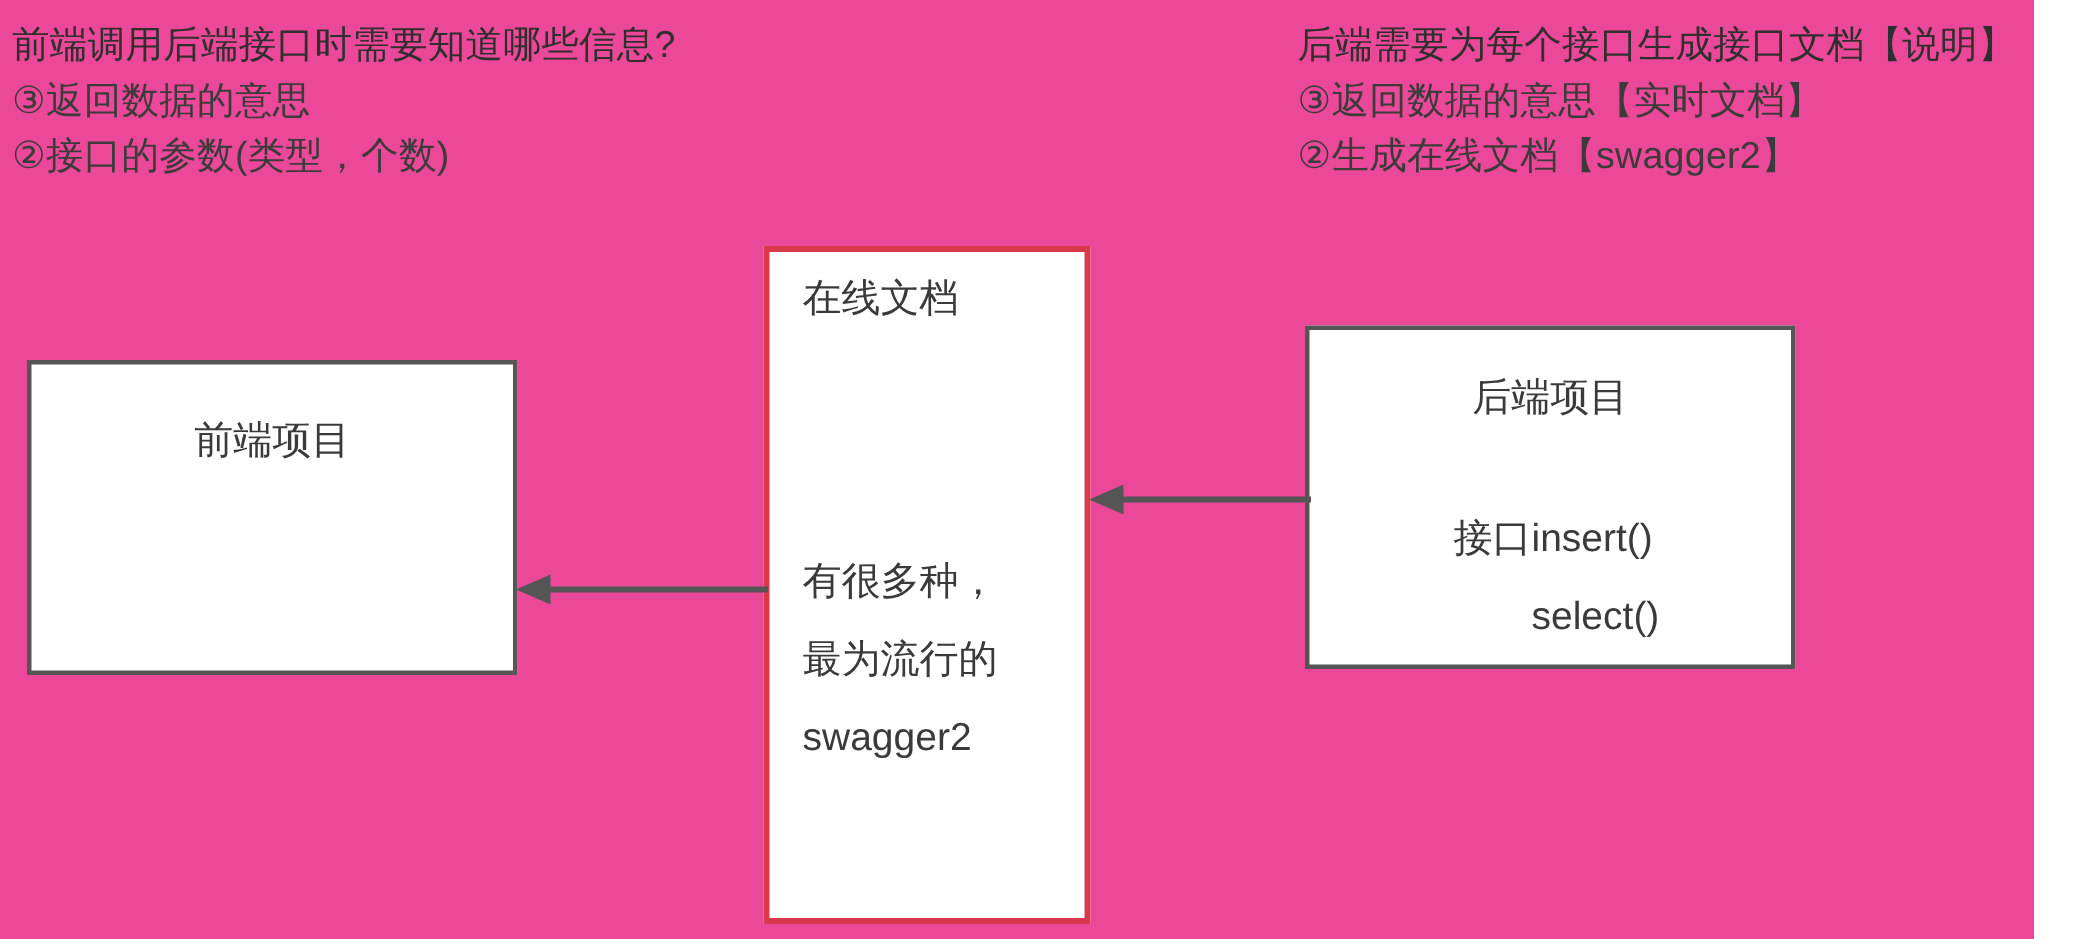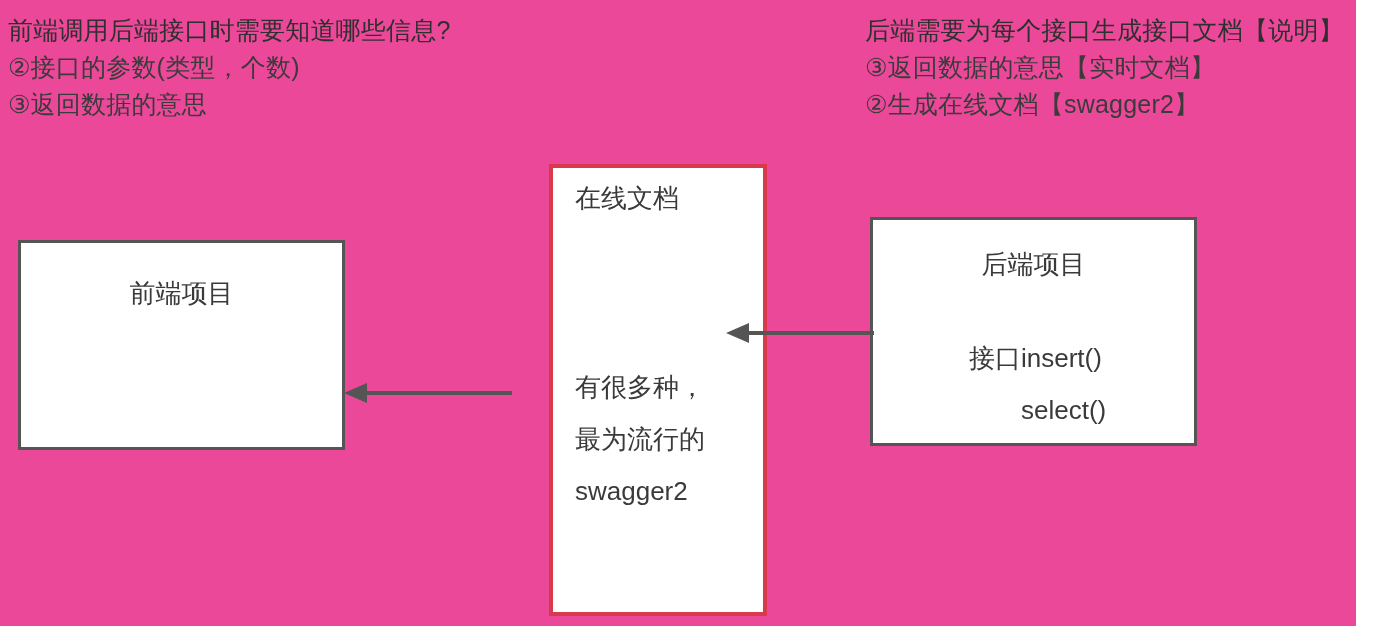--- a/index.html
+++ b/index.html
@@ -61,21 +61,20 @@
     left: 870px;
     top: 217px;
     width: 327px;
     height: 229px;
   }
   #box-doc {
     left: 509px;
     top: 164px;
     width: 218px;
     height: 452px;
-    margin-left: 40px;
   }
 
   .box-label-center {
     position: absolute;
     left: 0;
     right: 0;
     text-align: center;
     font-size: 26px;
     line-height: 32px;
     color: #3a3a3a;
@@ -120,22 +119,22 @@
     height: 24px;
   }
 </style>
 </head>
 <body>
 
 <div id="canvas">
 
   <div class="note-block" id="note-left">
     <div class="note-line title">前端调用后端接口时需要知道哪些信息?</div>
+    <div class="note-line">③返回数据的意思</div>
     <div class="note-line">②接口的参数(类型，个数)</div>
-    <div class="note-line">③返回数据的意思</div>
   </div>
 
   <div class="note-block" id="note-right">
     <div class="note-line title">后端需要为每个接口生成接口文档【说明】</div>
     <div class="note-line">③返回数据的意思【实时文档】</div>
     <div class="note-line">②生成在线文档【swagger2】</div>
   </div>
 
   <div class="box box-gray" id="box-frontend">
     <div class="box-label-center" id="frontend-label">前端项目</div>

